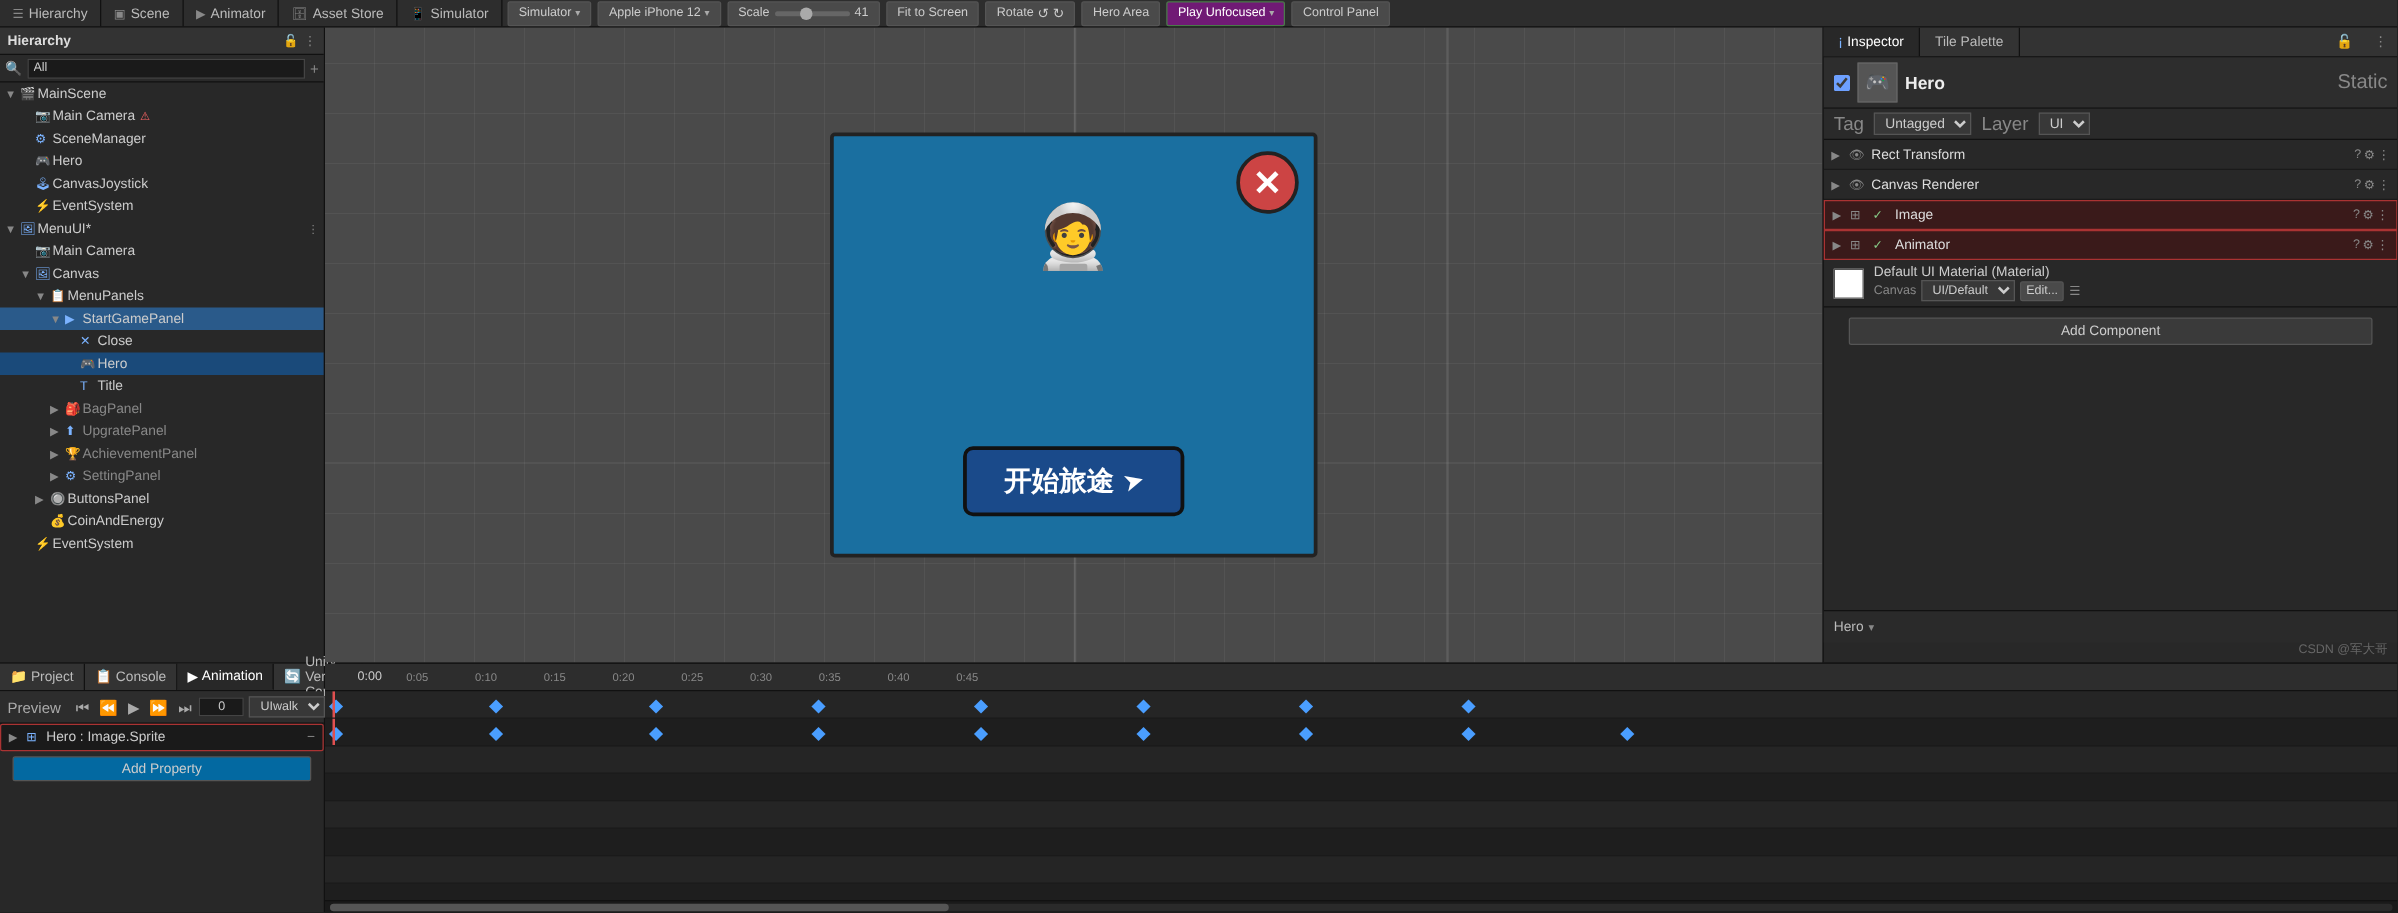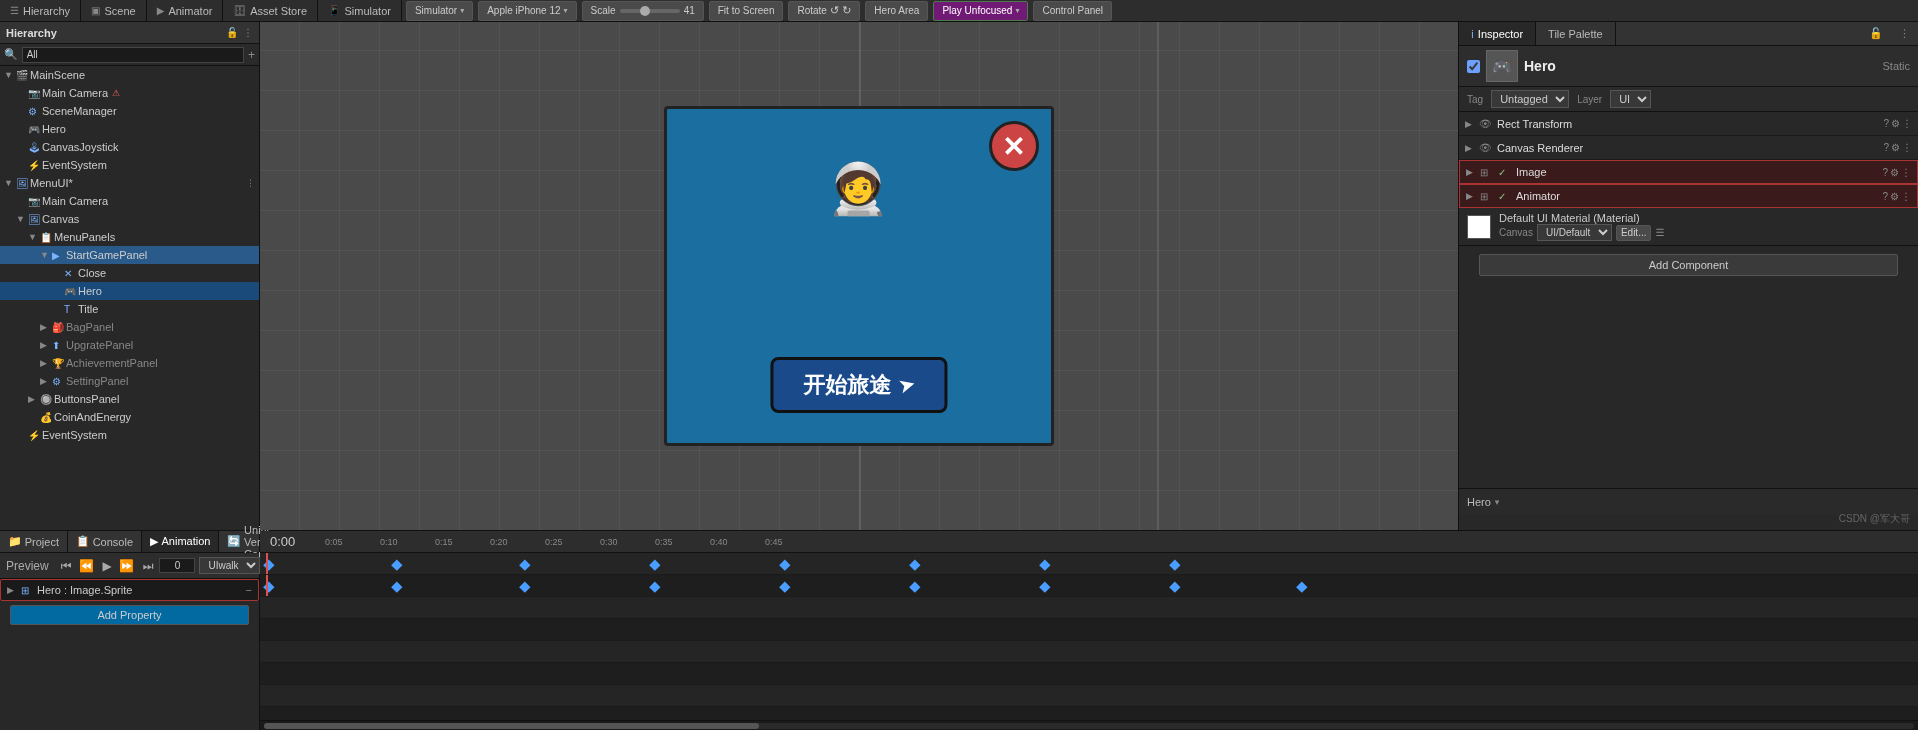--- a/index.html
+++ b/index.html
@@ -248,30 +248,30 @@
       align-items: center;
       justify-content: center;
       font-size: 16px;
     }
     .inspector-name {
       font-size: 14px;
       color: #eee;
       font-weight: bold;
       flex: 1;
     }
-    .inspector-static { color: #888; font-size: 11px; text-align: right; }
+    .inspector-static { color: #888; font-size: 16px; text-align: right; }
     .inspector-tags {
       display: flex;
       align-items: center;
       padding: 3px 8px;
       gap: 8px;
       border-bottom: 1px solid #111;
       background: #2a2a2a;
     }
-    .inspector-tag-label { color: #888; font-size: 10px; }
+    .inspector-tag-label { color: #888; font-size: 15px; }
     .inspector-tag-select {
       background: #383838;
       border: 1px solid #555;
       color: #ccc;
       font-size: 11px;
       padding: 1px 4px;
       cursor: pointer;
     }
     .component-row {
       display: flex;
@@ -859,21 +859,21 @@
       <span>Add Property</span>
     </div>
 
   </div>
 
   <div class="animation-timeline">
 
     <div class="ruler-section">
       <span style="min-width:6px;"></span>
       <span style="position:relative;display:inline-block;min-width:55px;">
-        <span style="font-size:13px;color:#ccc;">0:00</span>
+        <span style="font-size:10px;color:#ccc;margin-left:16px;">0:00</span>
       </span>
       <span style="position:relative;display:inline-block;min-width:55px;">
         <span style="font-size:9px;color:#888;">0:05</span>
       </span>
       <span style="position:relative;display:inline-block;min-width:55px;">
         <span style="font-size:9px;color:#888;">0:10</span>
       </span>
       <span style="position:relative;display:inline-block;min-width:55px;">
         <span style="font-size:9px;color:#888;">0:15</span>
       </span>

